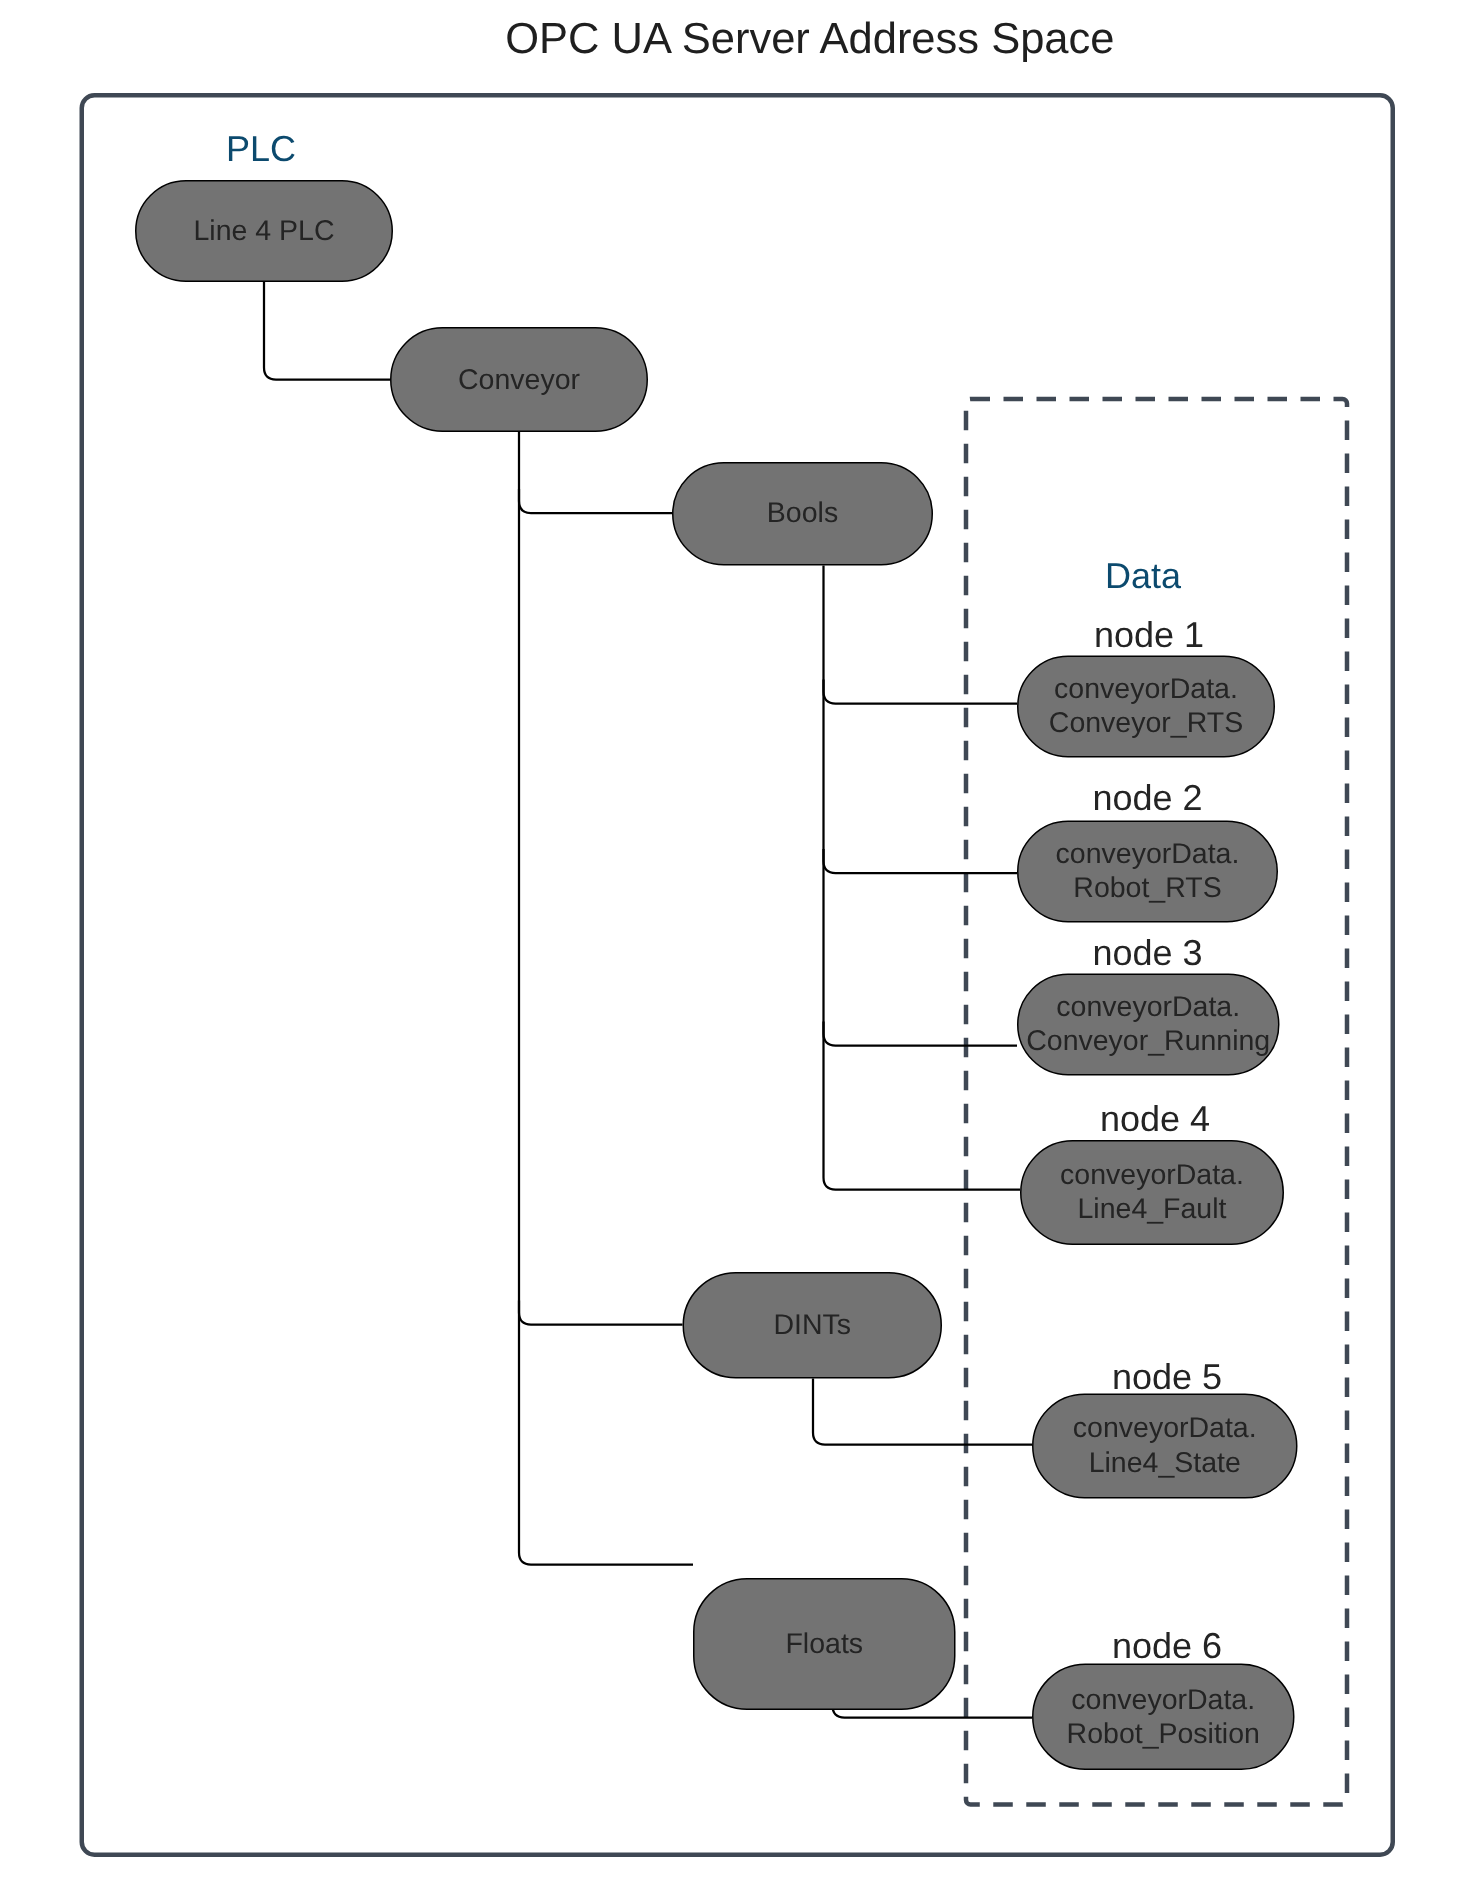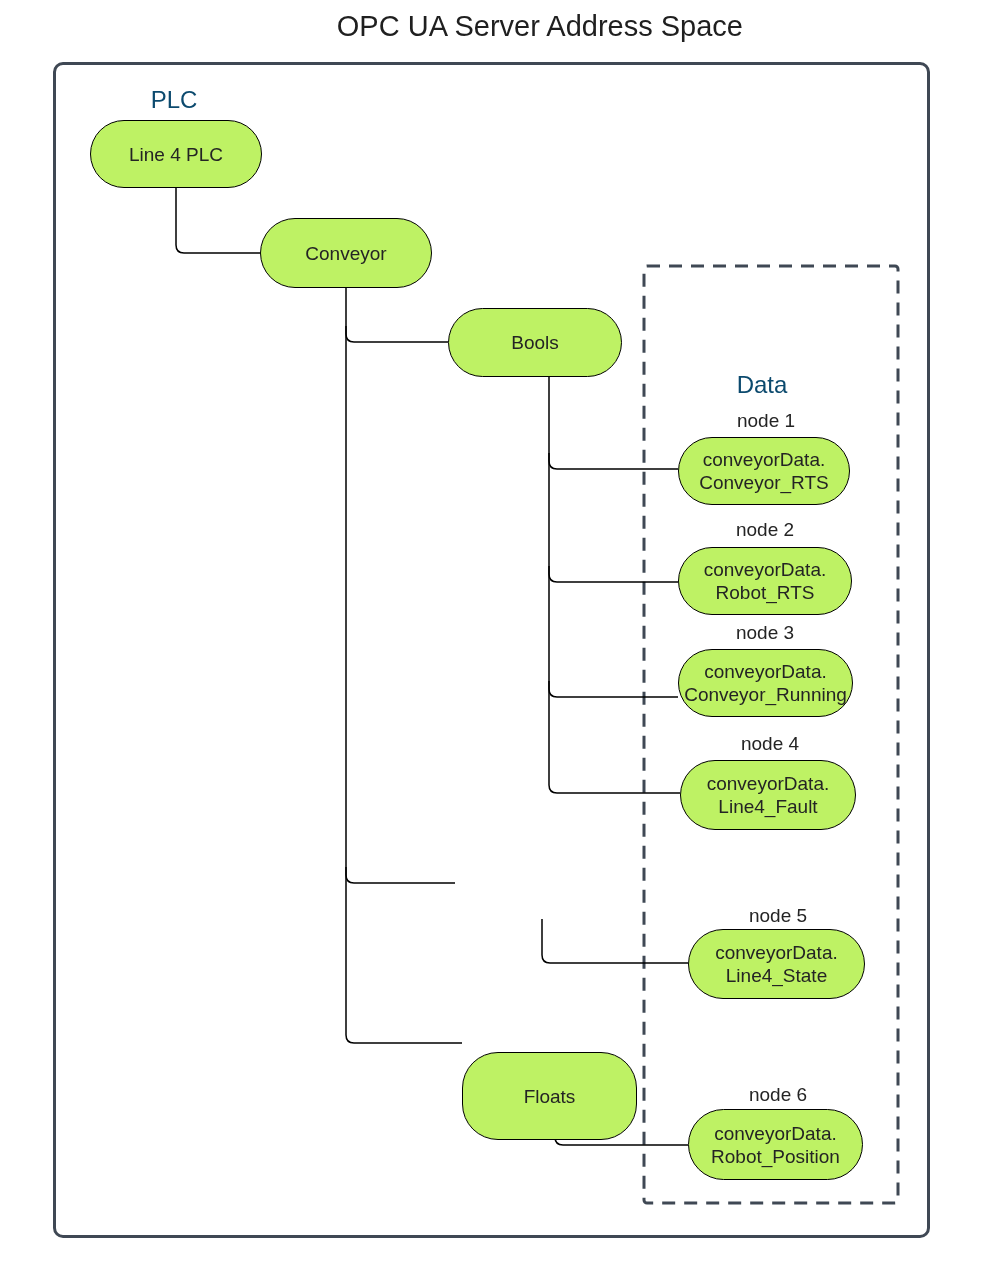--- a/index.html
+++ b/index.html
@@ -22,24 +22,24 @@
     position:absolute;left:53px;top:62px;width:877px;height:1176px;
     box-sizing:border-box;border:3px solid var(--frame);border-radius:10px;
   }
   .lvl-label{
     position:absolute;width:200px;text-align:center;font-size:24px;color:#0c4a6e;
   }
   .opc-heading{
     position:absolute;width:200px;text-align:center;font-size:24px;color:var(--accent);
   }
   .node-label{
-    position:absolute;width:200px;text-align:center;font-size:19px;color:#242424;
+    position:absolute;width:200px;text-align:center;font-size:24px;color:#242424;
   }
   .stadium{
-    position:absolute;box-sizing:border-box;background:#bef264;
+    position:absolute;box-sizing:border-box;background:#737373;
     border:1.6px solid var(--line);border-radius:36px;
     display:flex;flex-direction:column;align-items:center;justify-content:center;
     font-size:19px;line-height:23px;color:#242424;text-align:center;
   }
   .stadium .ln{white-space:nowrap;display:block;}
 </style>
 </head>
 <body>
 
 <div class="canvas">
@@ -78,20 +78,23 @@
 
   <div class="stadium" style="left:90px;top:120px;width:172px;height:68px;">
     <span class="ln">Line 4 PLC</span>
   </div>
   <div class="stadium" style="left:260px;top:218px;width:172px;height:70px;">
     <span class="ln">Conveyor</span>
   </div>
   <div class="stadium" style="left:448px;top:308px;width:174px;height:69px;">
     <span class="ln">Bools</span>
   </div>
+  <div class="stadium" style="left:455px;top:848px;width:173px;height:71px;">
+    <span class="ln">DINTs</span>
+  </div>
   <div class="stadium" style="left:462px;top:1008px;width:175px;height:88px;margin-top:44px;">
     <span class="ln">Floats</span>
   </div>
 
   <div class="node-label" style="left:666px;top:410px;">node 1</div>
   <div class="node-label" style="left:665px;top:519px;">node 2</div>
   <div class="node-label" style="left:665px;top:622px;">node 3</div>
   <div class="node-label" style="left:670px;top:733px;">node 4</div>
   <div class="node-label" style="left:678px;top:905px;">node 5</div>
   <div class="node-label" style="left:678px;top:1084px;">node 6</div>

